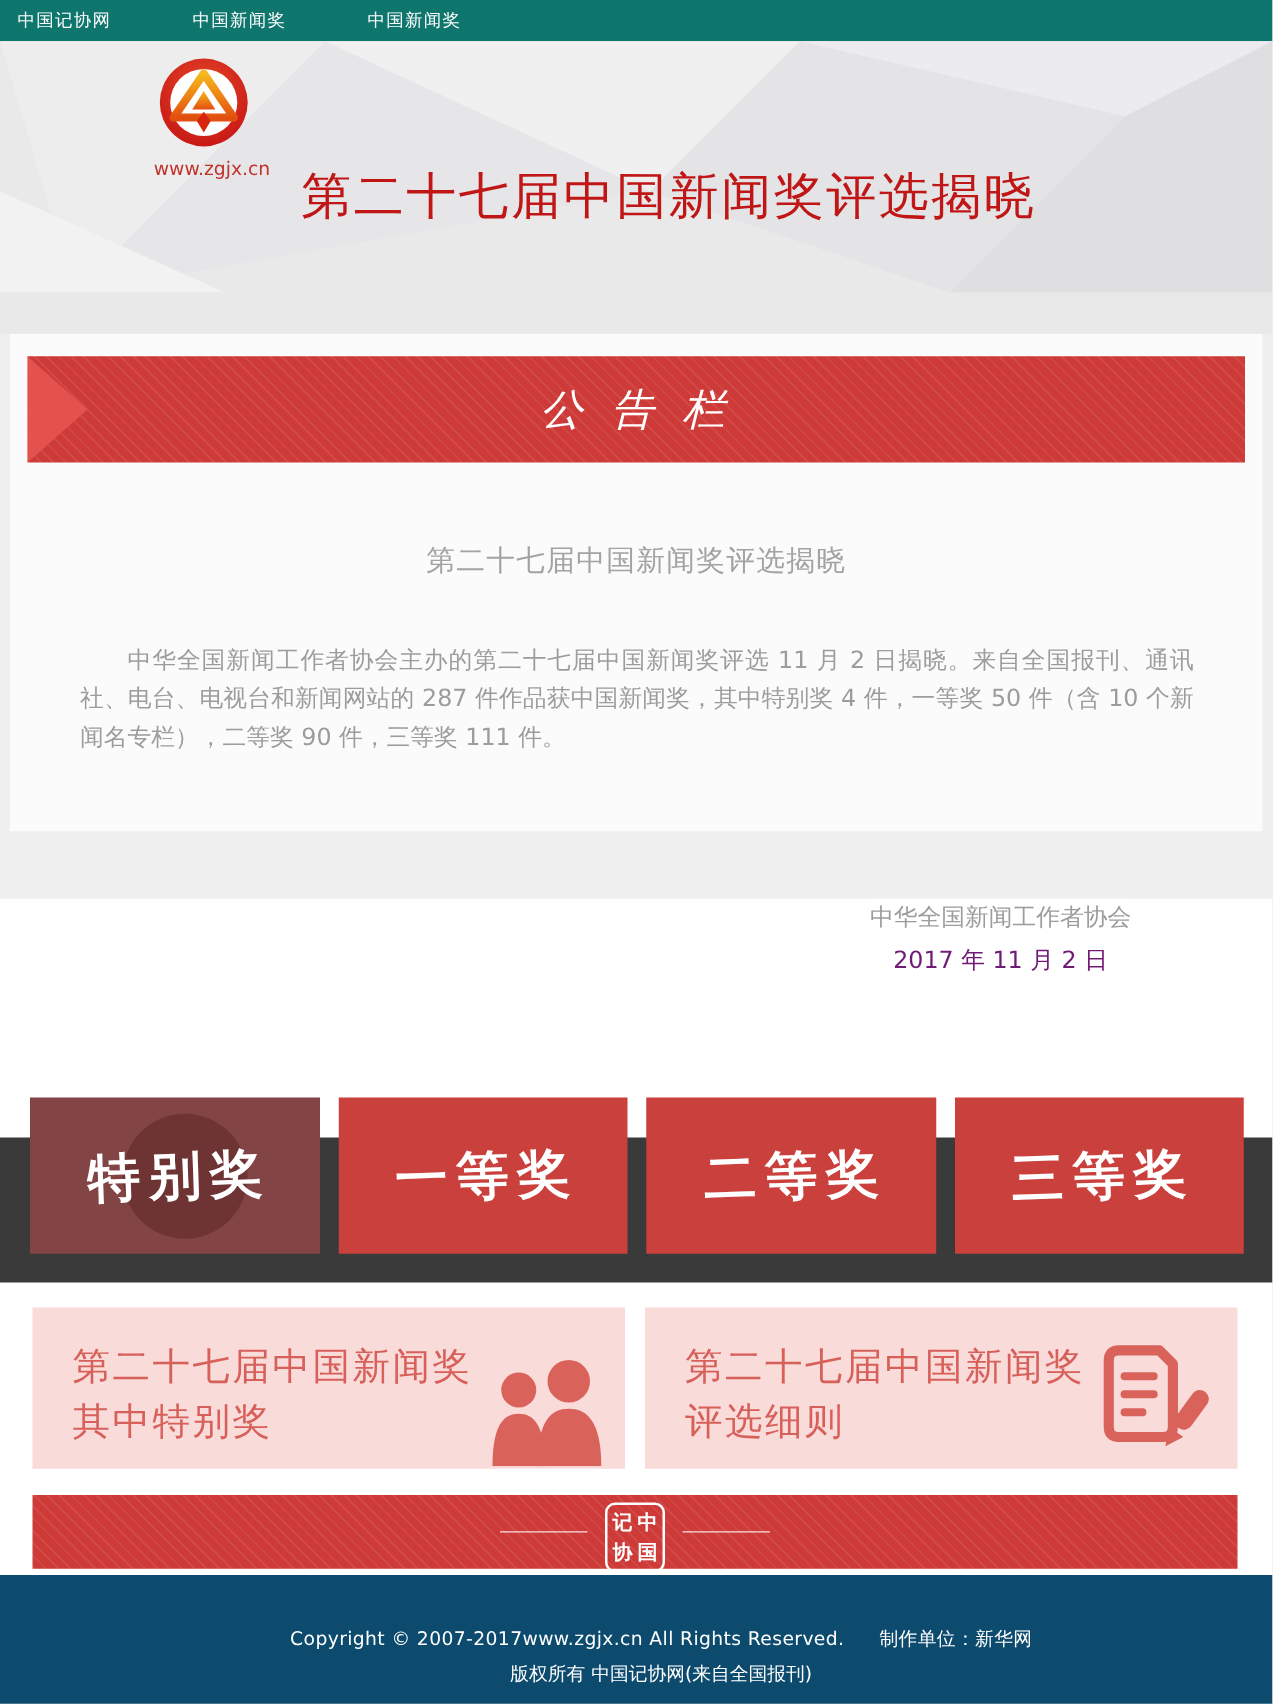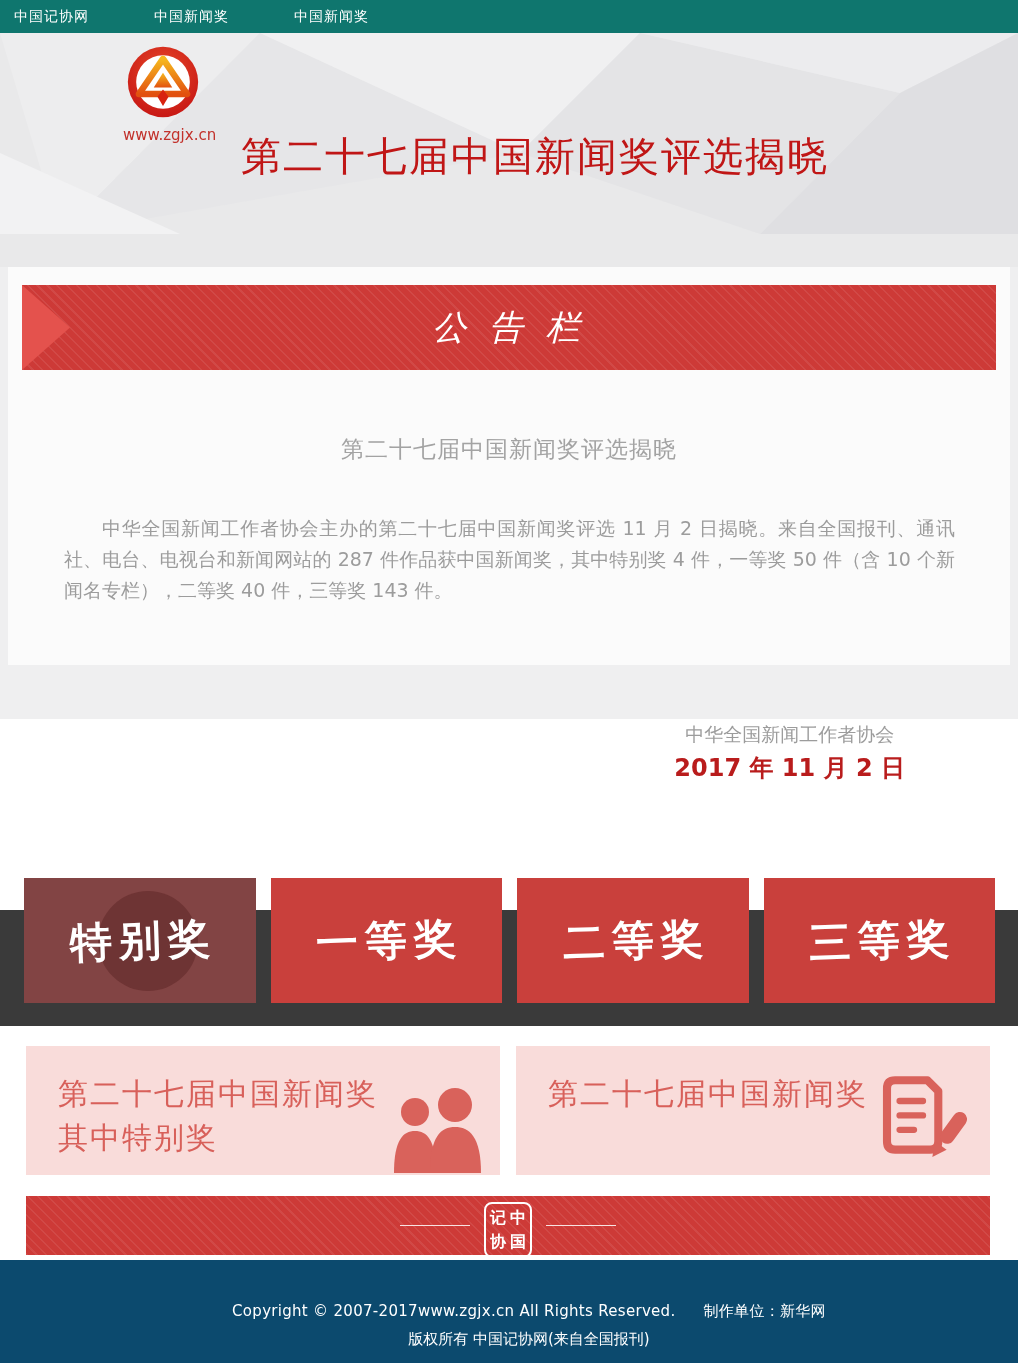--- a/index.html
+++ b/index.html
@@ -53,21 +53,21 @@
     margin:48px 41px 0 42px; font-size:19px; color:#9c9c9c; line-height:31px;
     text-align:justify; text-indent:2em;
   }
   
   .signature {
     margin-top:54px; margin-right:113px; margin-left:auto;
     width:fit-content; text-align:center; background:#fff;
   }
   .white-zone { background:#fff; }
   .signature .sig-name { font-size:19px; color:#9c9c9c; line-height:30px;margin-top:42px; }
-  .signature .sig-date { font-size:24px; color:#b91c1c; line-height:30px; margin-top:4px;font-weight:bold; }
+  .signature .sig-date { font-size:19px; color:#701a75; line-height:30px; margin-top:4px; }
   
   .awards-section { position:relative; height:148px; margin-top:95px; }
   .dark-band { position:absolute; left:0; right:0; top:32px; height:116px; background:#3a3a3a; }
   .awards-row {
     position:absolute; top:0; left:24px; right:23px; height:125px;
     display:flex; gap:15px;
   }
   .award-btn {
     flex:1; position:relative; background:#c9403c; border:none; cursor:pointer;
     display:flex; align-items:center; justify-content:center; overflow:hidden;
@@ -157,21 +157,21 @@
   </div>
   <div class="header-title">第二十七届中国新闻奖评选揭晓</div>
 </div>
 
 <div class="panel">
   <div class="banner">
     <div class="banner-chevron"></div>
     <div class="banner-title">公 告 栏</div>
   </div>
   <div class="ann-title">第二十七届中国新闻奖评选揭晓</div>
-  <div class="ann-body">中华全国新闻工作者协会主办的第二十七届中国新闻奖评选 11 月 2 日揭晓。来自全国报刊、通讯社、电台、电视台和新闻网站的 287 件作品获中国新闻奖，其中特别奖 4 件，一等奖 50 件（含 10 个新闻名专栏），二等奖 40 件，三等奖 143 件。</div>
+  <div class="ann-body">中华全国新闻工作者协会主办的第二十七届中国新闻奖评选 11 月 2 日揭晓。来自全国报刊、通讯社、电台、电视台和新闻网站的 287 件作品获中国新闻奖，其中特别奖 4 件，一等奖 50 件（含 10 个新闻名专栏），二等奖 90 件，三等奖 111 件。</div>
 </div>
 
 <div class="white-zone">
 
   <div class="signature">
     <div class="sig-name">中华全国新闻工作者协会</div>
     <div class="sig-date">2017 年 11 月 2 日</div>
   </div>
 
   <div class="awards-section">
@@ -203,20 +203,21 @@
           <circle cx="33" cy="27" r="14"></circle>
           <path d="M12,88 C12,55 21,46 33,46 C45,46 54,55 54,88 Z"></path>
           <circle cx="73" cy="20" r="17"></circle>
           <path d="M48,88 C48,51 59,42 73,42 C87,42 99,51 99,88 Z"></path>
         </g>
       </svg>
     </div>
     <div class="card">
       <div class="card-title">
         <div>第二十七届中国新闻奖</div>
+        <div>评选细则</div>
       </div>
       <svg class="card-icon doc" width="90" height="92" viewBox="0 0 100 100">
         <g stroke="#d9625b" fill="none" stroke-width="9" stroke-linejoin="round" stroke-linecap="round">
           <path d="M10,16 q0,-9 9,-9 h36 l12,12 v56 q0,9 -9,9 h-39 q-9,0 -9,-9 Z"></path>
         </g>
         <g stroke="#d9625b" stroke-width="7" stroke-linecap="round">
           <line x1="24" y1="30" x2="50" y2="30"></line>
           <line x1="24" y1="46" x2="50" y2="46"></line>
           <line x1="24" y1="62" x2="40" y2="62"></line>
         </g>

